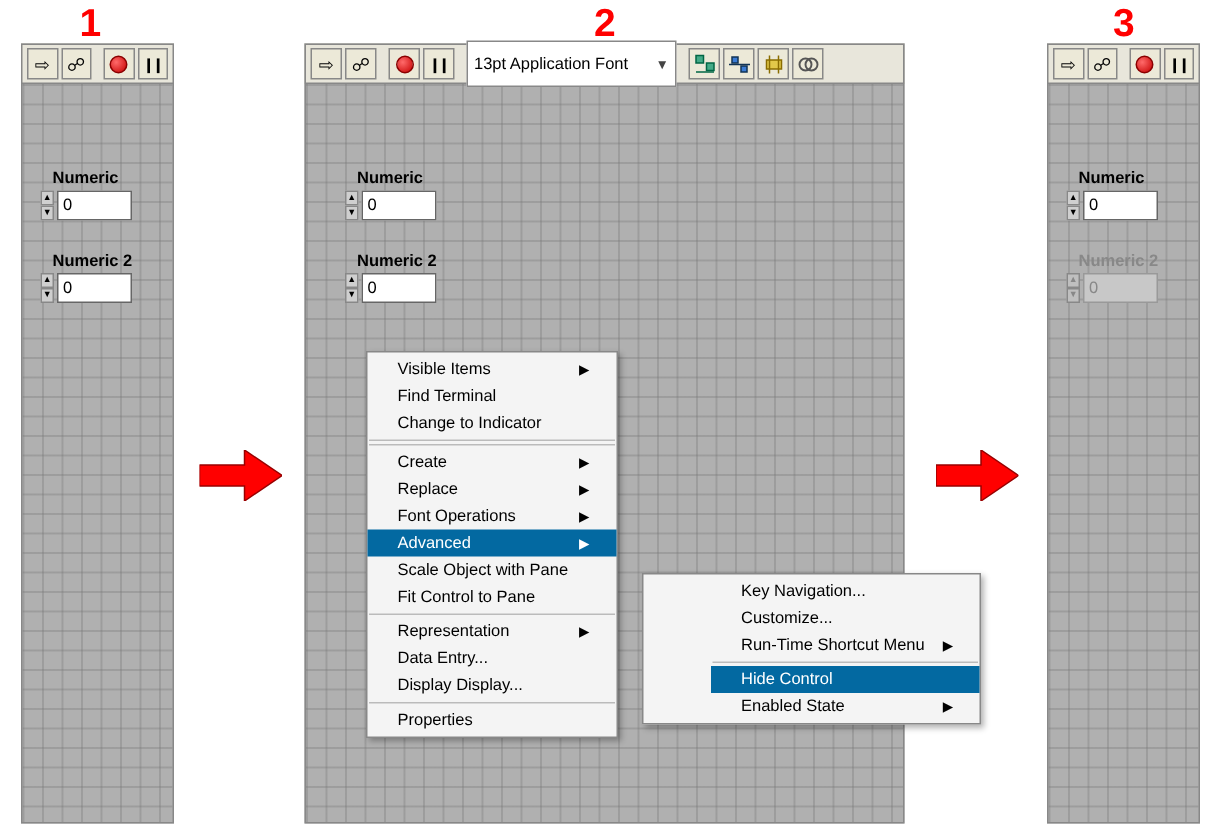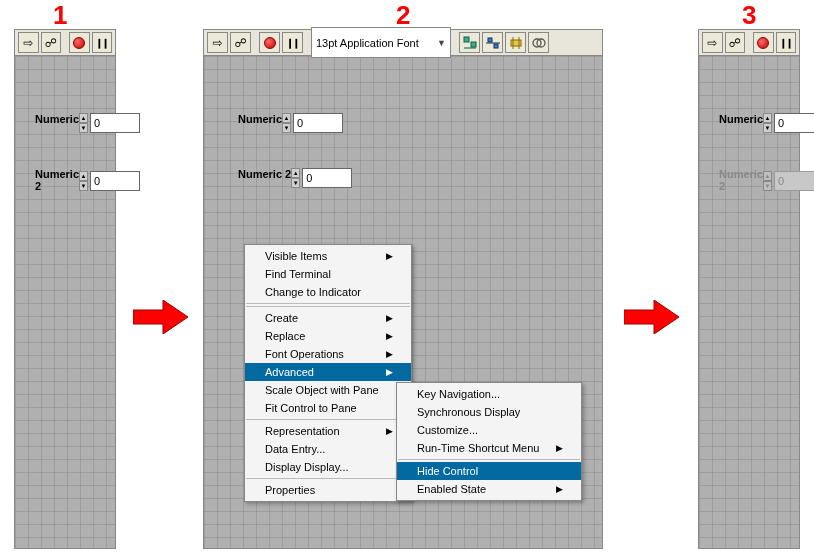--- a/index.html
+++ b/index.html
@@ -84,21 +84,21 @@
     padding: 0 4px;
     font-size: 11px;
     justify-content: space-between;
     cursor: pointer;
   }
   .tb-font .arrow { font-size: 9px; color: #444; }
   .control-block {
     position: absolute;
     left: 12px;
     display: flex;
-    flex-direction: row;
+    flex-direction: column;
   }
   .control-label {
     font-size: 11px;
     color: #000;
     font-weight: bold;
     margin-bottom: 2px;
     padding-left: 8px;
   }
   .control-label.disabled { color: #888; }
   .control-row {
@@ -173,22 +173,22 @@
   }
   .context-menu .mitem .sub-arrow {
     font-size: 9px;
     margin-left: 12px;
   }
   .context-menu hr {
     border: none;
     border-top: 1px solid #bbb;
     margin: 2px 1px;
   }
-  .menu1 { left: 244px; top: 244px; text-align: right; }
-  .menu2 { left: 396px; top: 382px; min-width: 186px; }
+  .menu1 { left: 244px; top: 234px; text-align: right; }
+  .menu2 { left: 428px; top: 382px; min-width: 186px; padding-left: 45px; }
   .tb-icon svg { display:block; }
 </style>
 </head>
 <body>
 
 <div class="step-label" style="left:53px;">1</div>
 <div class="step-label" style="left:396px;">2</div>
 <div class="step-label" style="left:742px;">3</div>
 
 <div class="panel panel1">
@@ -339,23 +339,20 @@
     <div class="mitem">
       <span>Properties</span>
     </div>
   </div>
 
 <div class="context-menu menu2" id="cm2">
     <div class="mitem">
       <span>Key Navigation...</span>
     </div>
     <div class="mitem">
-      <span>Synchronous Display</span>
-    </div>
-    <div class="mitem">
       <span>Customize...</span>
     </div>
     <div class="mitem">
       <span>Run-Time Shortcut Menu</span>
       <span class="sub-arrow">▶</span>
     </div>
     <hr>
     <div class="mitem hl">
       <span>Hide Control</span>
     </div>

